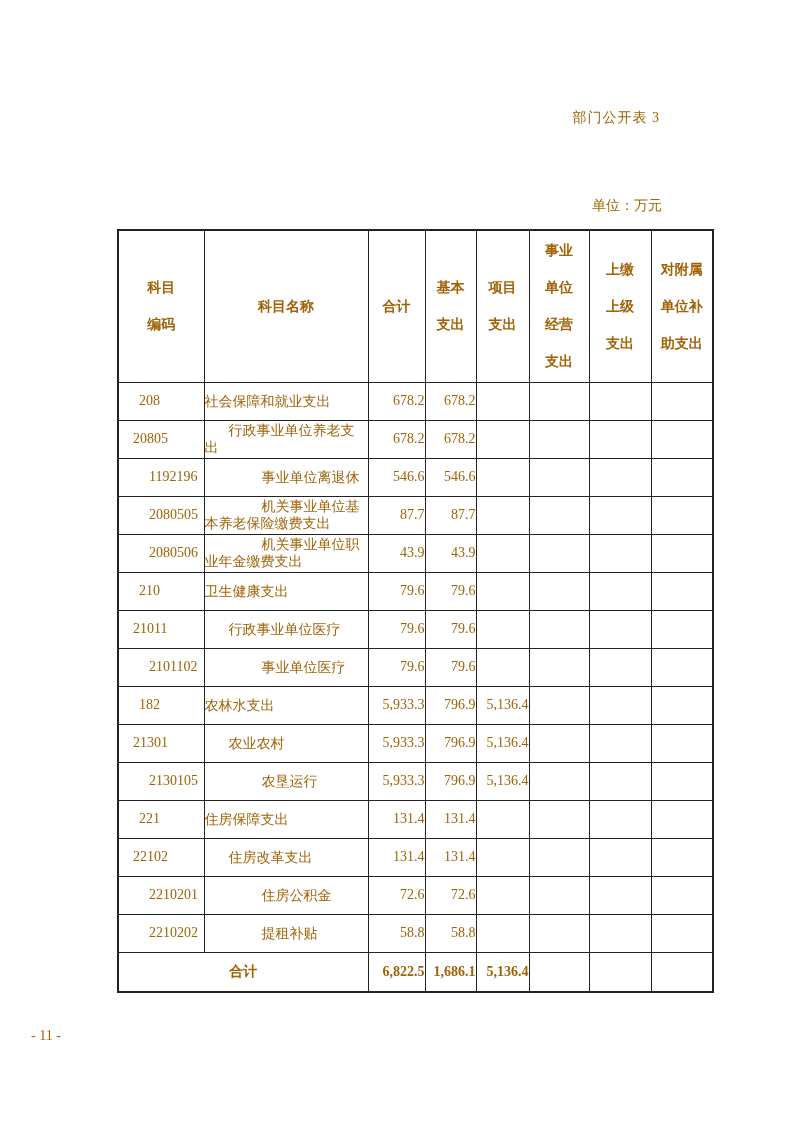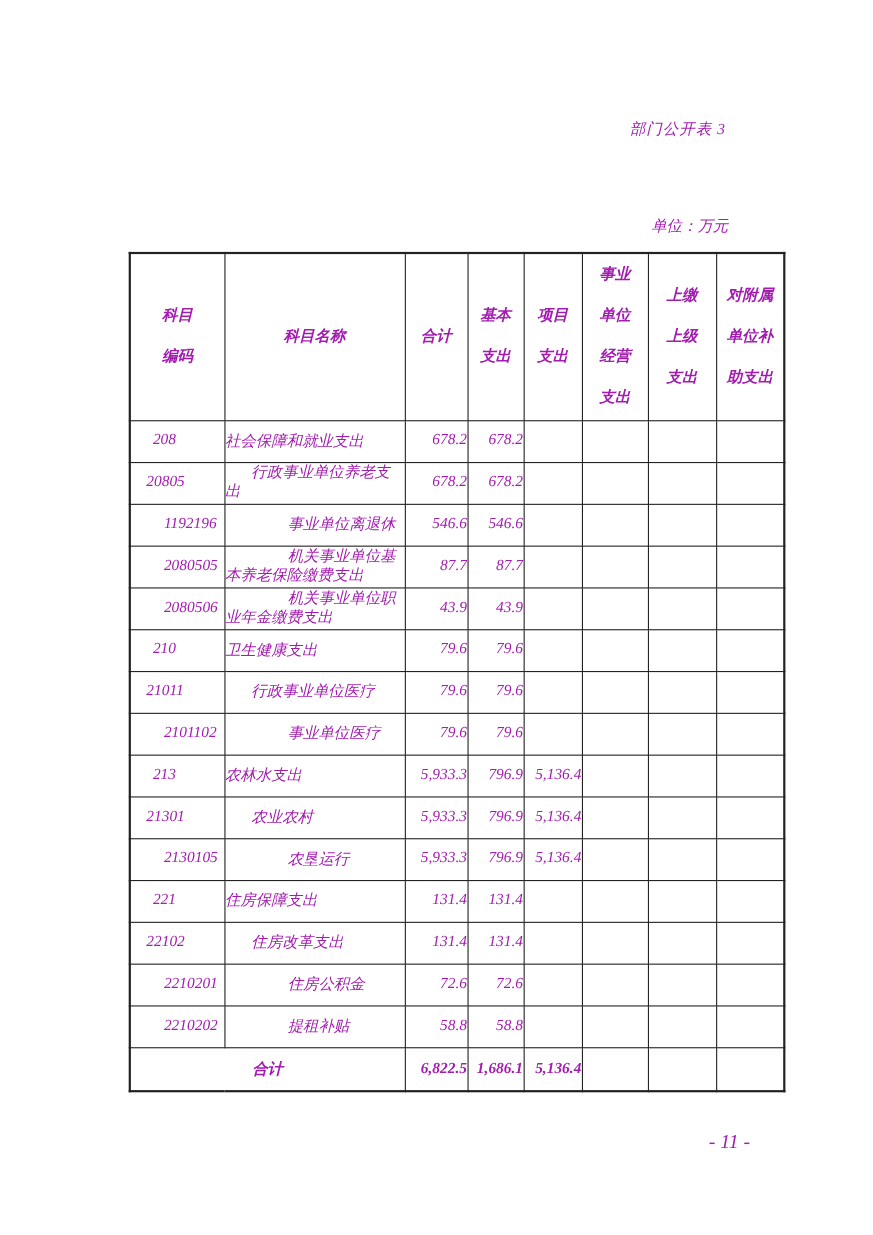--- a/index.html
+++ b/index.html
@@ -6,23 +6,22 @@
     margin: 0;
     padding: 0;
     background: #ffffff;
   }
   .page {
     position: relative;
     width: 794px;
     height: 1123px;
     background: #ffffff;
     font-family: "Liberation Serif", "DejaVu Serif", serif;
-    color: #a21caf;
+    color: #a16207;
     overflow: hidden;
-    font-style: italic;
   }
   .doc-label {
     position: absolute;
     top: 109px;
     left: 0;
     width: 660px;
     text-align: right;
     font-size: 14px;
     letter-spacing: 1px;
   }
@@ -101,22 +100,23 @@
     vertical-align: middle;
     font-weight: bold;
     font-size: 14px;
   }
   tr.total-row td.num { font-weight: bold; }
   .page-number {
     position: absolute;
     top: 1028px;
     left: 0;
     width: 682px;
-    text-align: right;
-    font-size: 18px;
+    text-align: left;
+    font-size: 14px;
+    padding-left: 31px;
   }
 </style>
 </head>
 <body>
 
 <div class="page">
 
   <div class="doc-label">部门公开表 3</div>
 
 
@@ -230,21 +230,21 @@
         <td class="code">2101102</td>
         <td class="name">事业单位医疗</td>
         <td class="num">79.6</td>
         <td class="num">79.6</td>
         <td class="num"></td>
         <td class="num"></td>
         <td class="num"></td>
         <td class="num"></td>
       </tr>
       <tr class="data-row lvl1">
-        <td class="code">213</td>
+        <td class="code">182</td>
         <td class="name">农林水支出</td>
         <td class="num">5,933.3</td>
         <td class="num">796.9</td>
         <td class="num">5,136.4</td>
         <td class="num"></td>
         <td class="num"></td>
         <td class="num"></td>
       </tr>
       <tr class="data-row lvl2">
         <td class="code">21301</td>

